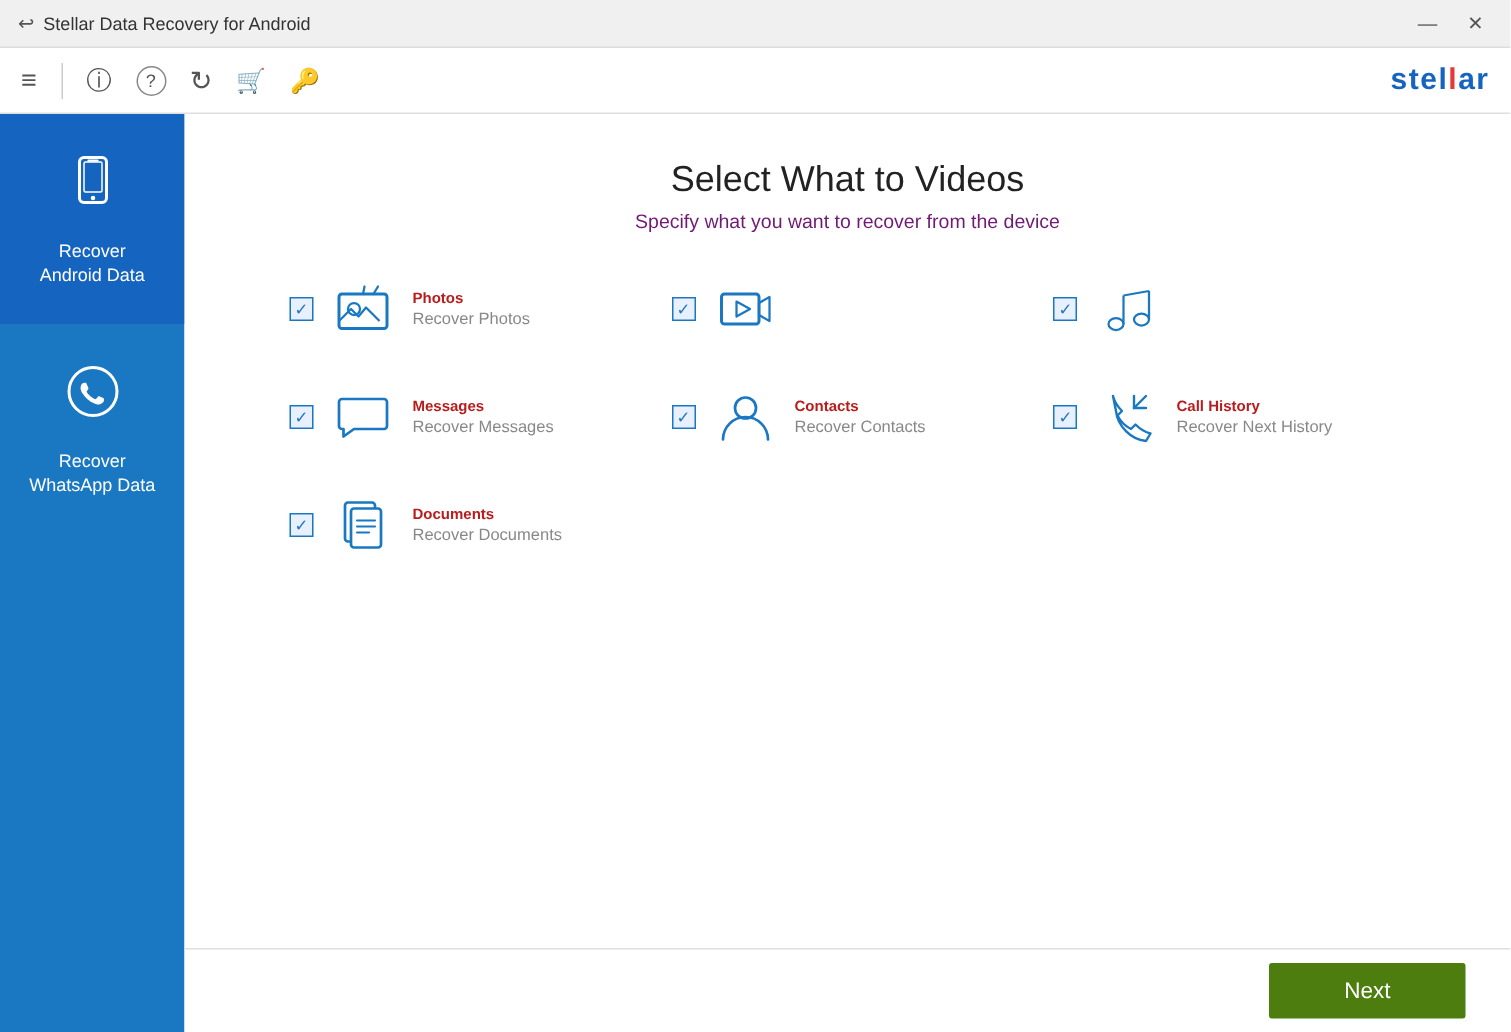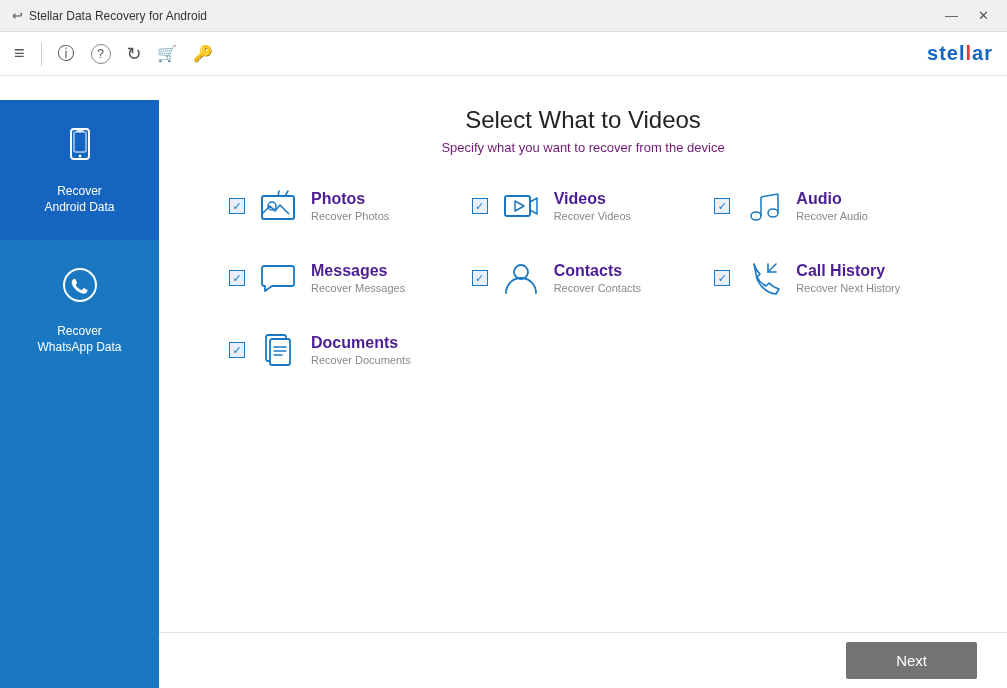--- a/index.html
+++ b/index.html
@@ -59,25 +59,24 @@
     }
 
     
     .main-layout {
       display: flex;
       height: calc(688px - 32px - 44px);
     }
 
     
     .sidebar {
-      width: 159px;
+      width: 123px;
       background: #1a78c2;
       display: flex;
       flex-direction: column;
-      margin-top: 24px;
     }
     .sidebar-item {
       display: flex;
       flex-direction: column;
       align-items: center;
       justify-content: center;
       padding: 20px 10px;
       cursor: pointer;
       color: #fff;
       text-align: center;
@@ -146,23 +145,23 @@
     .option-icon-wrap {
       width: 42px;
       height: 42px;
       display: flex;
       align-items: center;
       justify-content: center;
       flex-shrink: 0;
     }
     .option-text { flex: 1; }
     .option-name {
-      font-size: 16px;
+      font-size: 10px;
       font-weight: 600;
-      color: #4c1d95;
+      color: #b91c1c;
       margin-bottom: 2px;
     }
     .option-desc {
       font-size: 11px;
       color: #888;
     }
 
     
     .svg-icon { width: 38px; height: 38px; }
 
@@ -173,21 +172,21 @@
       left: 0;
       right: 0;
       height: 56px;
       border-top: 1px solid #e0e0e0;
       display: flex;
       align-items: center;
       justify-content: flex-end;
       padding: 0 30px;
     }
     .next-btn {
-      background: #737373;
+      background: #4d7c0f;
       color: #fff;
       border: none;
       padding: 10px 50px;
       font-size: 15px;
       cursor: pointer;
       border-radius: 2px;
     }
   </style>
 </head>
 <body>
@@ -266,41 +265,33 @@
 
       <div class="option-item">
         <div class="option-checkbox">✓</div>
         <div class="option-icon-wrap">
           <svg class="svg-icon" viewBox="0 0 38 38" fill="none">
             <rect x="3" y="9" width="25" height="20" rx="2" stroke="#1a78c2" stroke-width="2" fill="none"></rect>
             <path d="M28 15l7-4v16l-7-4V15z" stroke="#1a78c2" stroke-width="1.5" fill="none" stroke-linejoin="round"></path>
             <polygon points="13,14 22,19 13,24" stroke="#1a78c2" stroke-width="1.5" fill="none" stroke-linejoin="round"></polygon>
           </svg>
         </div>
-        <div class="option-text">
-          <div class="option-name">Videos</div>
-          <div class="option-desc">Recover Videos</div>
-        </div>
       </div>
 
       <div class="option-item">
         <div class="option-checkbox">✓</div>
         <div class="option-icon-wrap">
           <svg class="svg-icon" viewBox="0 0 38 38" fill="none">
             <ellipse cx="12" cy="29" rx="5" ry="4" stroke="#1a78c2" stroke-width="1.5" fill="none"></ellipse>
             <ellipse cx="29" cy="26" rx="5" ry="4" stroke="#1a78c2" stroke-width="1.5" fill="none"></ellipse>
             <line x1="17" y1="29" x2="17" y2="10" stroke="#1a78c2" stroke-width="1.5"></line>
             <line x1="34" y1="26" x2="34" y2="7" stroke="#1a78c2" stroke-width="1.5"></line>
             <line x1="17" y1="10" x2="34" y2="7" stroke="#1a78c2" stroke-width="1.5"></line>
           </svg>
         </div>
-        <div class="option-text">
-          <div class="option-name">Audio</div>
-          <div class="option-desc">Recover Audio</div>
-        </div>
       </div>
 
       <div class="option-item">
         <div class="option-checkbox">✓</div>
         <div class="option-icon-wrap">
           <svg class="svg-icon" viewBox="0 0 38 38" fill="none">
             <path d="M5 7h28a2 2 0 012 2v16a2 2 0 01-2 2H13l-7 5v-5H5a2 2 0 01-2-2V9a2 2 0 012-2z" stroke="#1a78c2" stroke-width="1.8" fill="none" stroke-linejoin="round"></path>
           </svg>
         </div>
         <div class="option-text">

